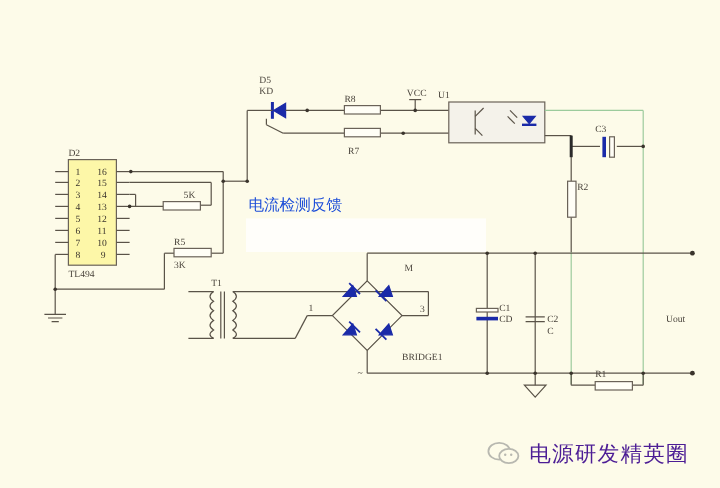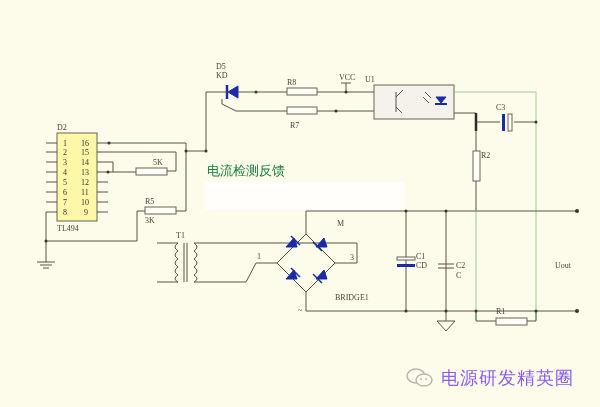--- a/index.html
+++ b/index.html
@@ -7,22 +7,22 @@
   svg { position: absolute; left: 0; top: 0; }
   .w { stroke: #5a5348; stroke-width: 1; fill: none; }
   .g { stroke: #9ccb9c; stroke-width: 1; fill: none; }
   .part { fill: #fffef6; stroke: #6a6258; stroke-width: 1; }
   .ic { fill: #fdf7a8; stroke: #6a6258; stroke-width: 1; }
   .dot { fill: #3a342c; }
   .lbl { font-family: "Liberation Serif", serif; font-size: 8px; fill: #4a443c; }
   .pin { font-family: "Liberation Serif", serif; font-size: 8px; fill: #3a342c; }
   .diode { fill: #1a2aa8; stroke: #1a2aa8; }
   .wm { position: absolute; left: 405px; top: 366px; display: flex; align-items: center; gap: 6px; }
-  .wm-text { font-family: "DejaVu Sans", sans-serif; font-size: 18px; color: #8b5cf6; letter-spacing: 1px; }
-  .fb { position: absolute; left: 207px; top: 162px; font-family: Liberation Serif, serif; font-size: 13px; color: #15803d; }
+  .wm-text { font-family: "DejaVu Sans", sans-serif; font-size: 18px; color: #4c1d95; letter-spacing: 1px; }
+  .fb { position: absolute; left: 207px; top: 162px; font-family: Liberation Serif, serif; font-size: 13px; color: #1d4ed8; }
   .white-band { position: absolute; left: 205px; top: 182px; width: 200px; height: 28px; background: #fffefa; }
 </style>
 </head>
 <body>
 
 <svg width="600" height="407" viewBox="0 0 600 407">
 
   <g>
     <rect class="ic" x="57" y="133" width="40" height="88"></rect>
     <g class="w">

